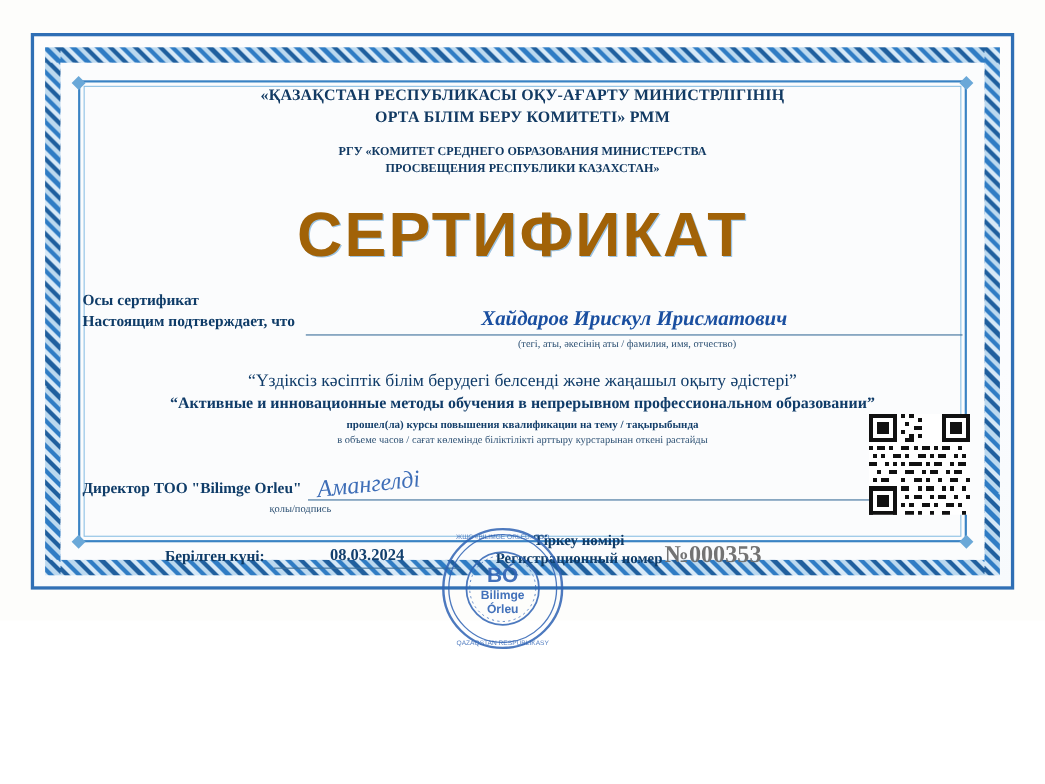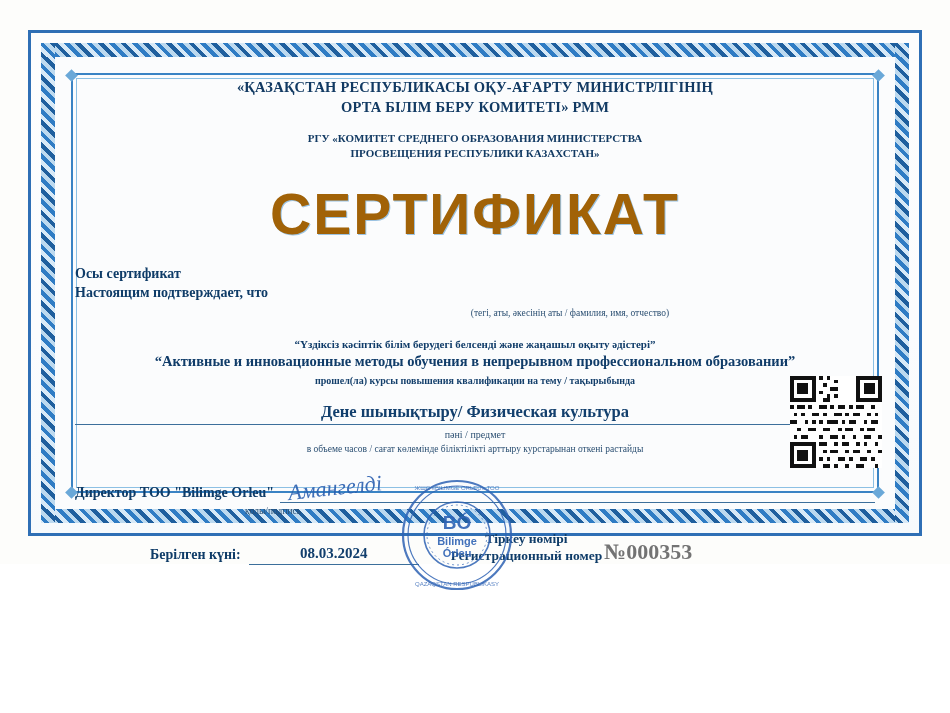--- a/index.html
+++ b/index.html
@@ -157,22 +157,22 @@
     margin-top: 3px;
     font-size: 9.5px;
     color: #2b4f72;
     text-align: center;
   }
 
   .course-block {
     margin-top: 20px;
   }
   .course-line-kz {
-    font-size: 11px;
-    font-weight: bold;
+    font-size: 16px;
+    font-weight: normal;
     color: #103c69;
   }
   .course-line-ru {
     font-size: 14.5px;
     font-weight: bold;
     color: #103c69;
     margin-top: 3px;
   }
   .course-hint {
     margin-top: 5px;
@@ -359,35 +359,32 @@
       <div>ПРОСВЕЩЕНИЯ РЕСПУБЛИКИ КАЗАХСТАН»</div>
     </div>
 
     <div class="cert-title">СЕРТИФИКАТ</div>
 
     <div class="row">
       <div class="label-left">
         <div>Осы сертификат</div>
         <div>Настоящим подтверждает, что</div>
       </div>
+      <div class="fill">
+        <div class="fill-value">Хайдаров  Ирискул  Ирисматович</div>
+      </div>
     </div>
     <div class="hint" style="margin-left:190px;">(тегі, аты, әкесінің аты / фамилия, имя, отчество)</div>
 
     <div class="course-block">
       <div class="course-line-kz">“Үздіксіз кәсіптік білім берудегі белсенді және жаңашыл оқыту әдістері”</div>
       <div class="course-line-ru">“Активные и инновационные методы обучения в непрерывном профессиональном образовании”</div>
       <div class="course-hint">прошел(ла) курсы повышения квалификации на тему / тақырыбында</div>
     </div>
 
-    <div class="subject-wrap">
-      <div class="subject-rule">
-        <span class="subject-value">Дене шынықтыру/ Физическая культура</span>
-      </div>
-      <div class="subject-hint">пәні / предмет</div>
-    </div>
 
     <div class="hours-hint">в объеме часов / сағат көлемінде біліктілікті арттыру курстарынан откені растайды</div>
 
     <div class="director-row">
       <div class="director-label">Директор ТОО "Bilimge Orleu"</div>
       <div class="director-fill">
         <div class="sign-script">Амангелді</div>
       </div>
     </div>
     <div class="director-hint">қолы/подпись</div>

